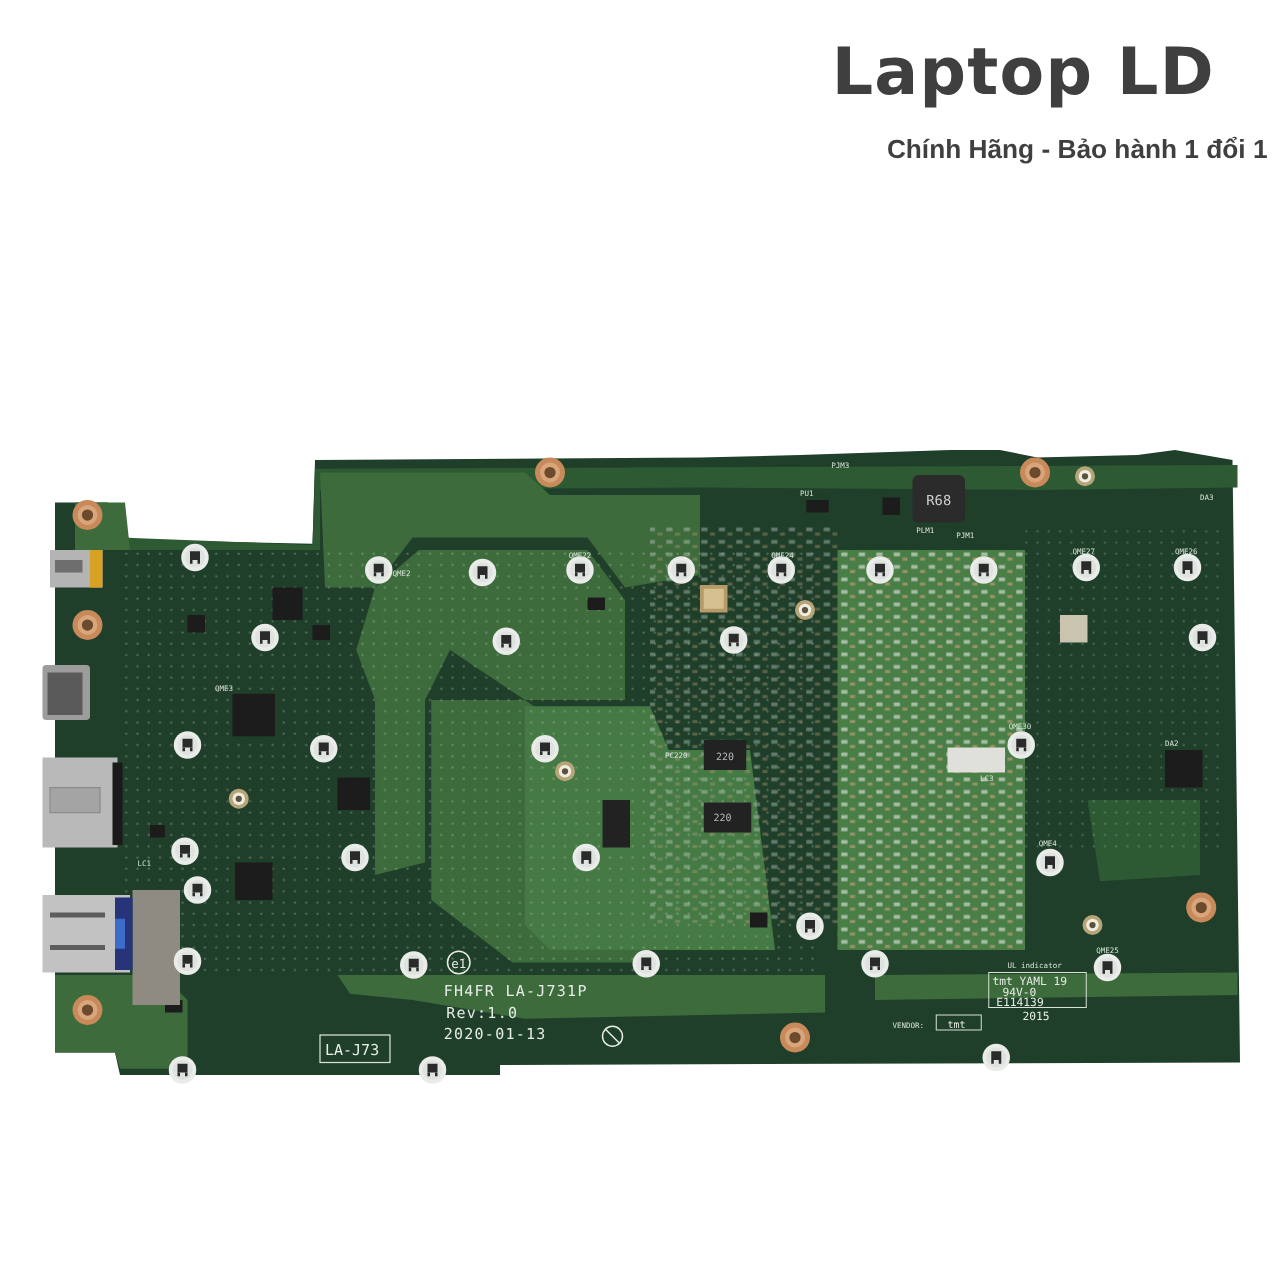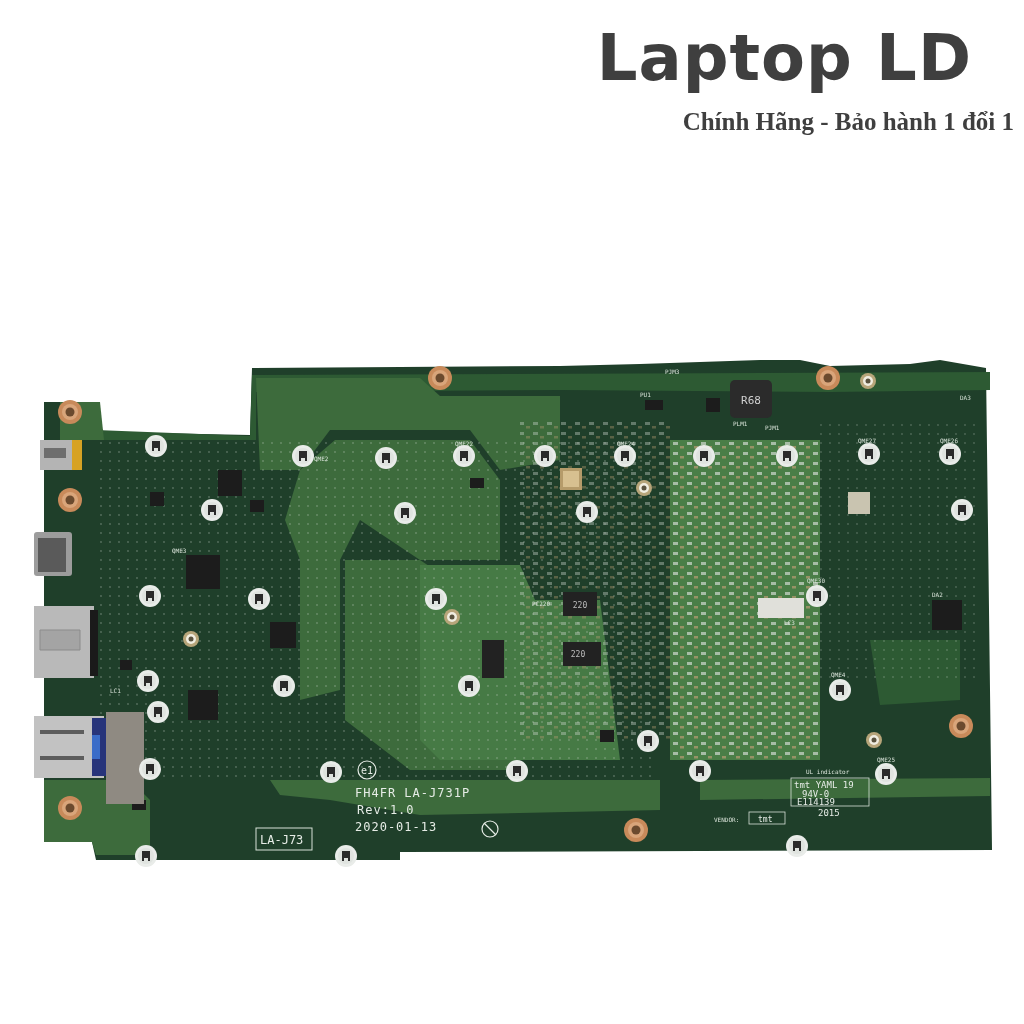--- a/index.html
+++ b/index.html
@@ -1,19 +1,19 @@
 <!DOCTYPE html>
 <html><head>
   <meta charset="utf-8">
   <style>
     html, body { margin:0; padding:0; }
     body { width:1024px; height:1024px; background:#ffffff; position:relative; overflow:hidden; font-family:"Liberation Sans", sans-serif; }
     .brand { position:absolute; right:52px; top:22px; text-align:right; color:#3f3f3f; }
-    .brand-title { font-family:"DejaVu Sans", sans-serif; font-weight:bold; font-size:64px; letter-spacing:1px; line-height:72px; position:absolute; right:0; top:0; white-space:nowrap; }
-    .brand-sub { font-family:Liberation Serif, serif; font-weight:bold; font-size:25px; position:absolute; right:-42px; top:86px; white-space:nowrap; }
+    .brand-title { font-family:"DejaVu Sans", sans-serif; font-weight:bold; font-size:52px; letter-spacing:1px; line-height:72px; position:absolute; right:0; top:0; white-space:nowrap; }
+    .brand-sub { font-family:Liberation Sans, sans-serif; font-weight:bold; font-size:21px; position:absolute; right:-42px; top:86px; white-space:nowrap; }
     svg.board { position:absolute; left:0; top:0; }
     .silk { font-family:"DejaVu Sans Mono", monospace; fill:#e6ece6; }
     .silk-small { font-family:"DejaVu Sans Mono", monospace; fill:#d8e2d8; font-size:6px; }
   </style>
 </head>
 <body>
 
 <div class="brand">
   <div class="brand-title">Laptop LD</div>
   <div class="brand-sub">Chính Hãng - Bảo hành 1 đổi 1</div>

